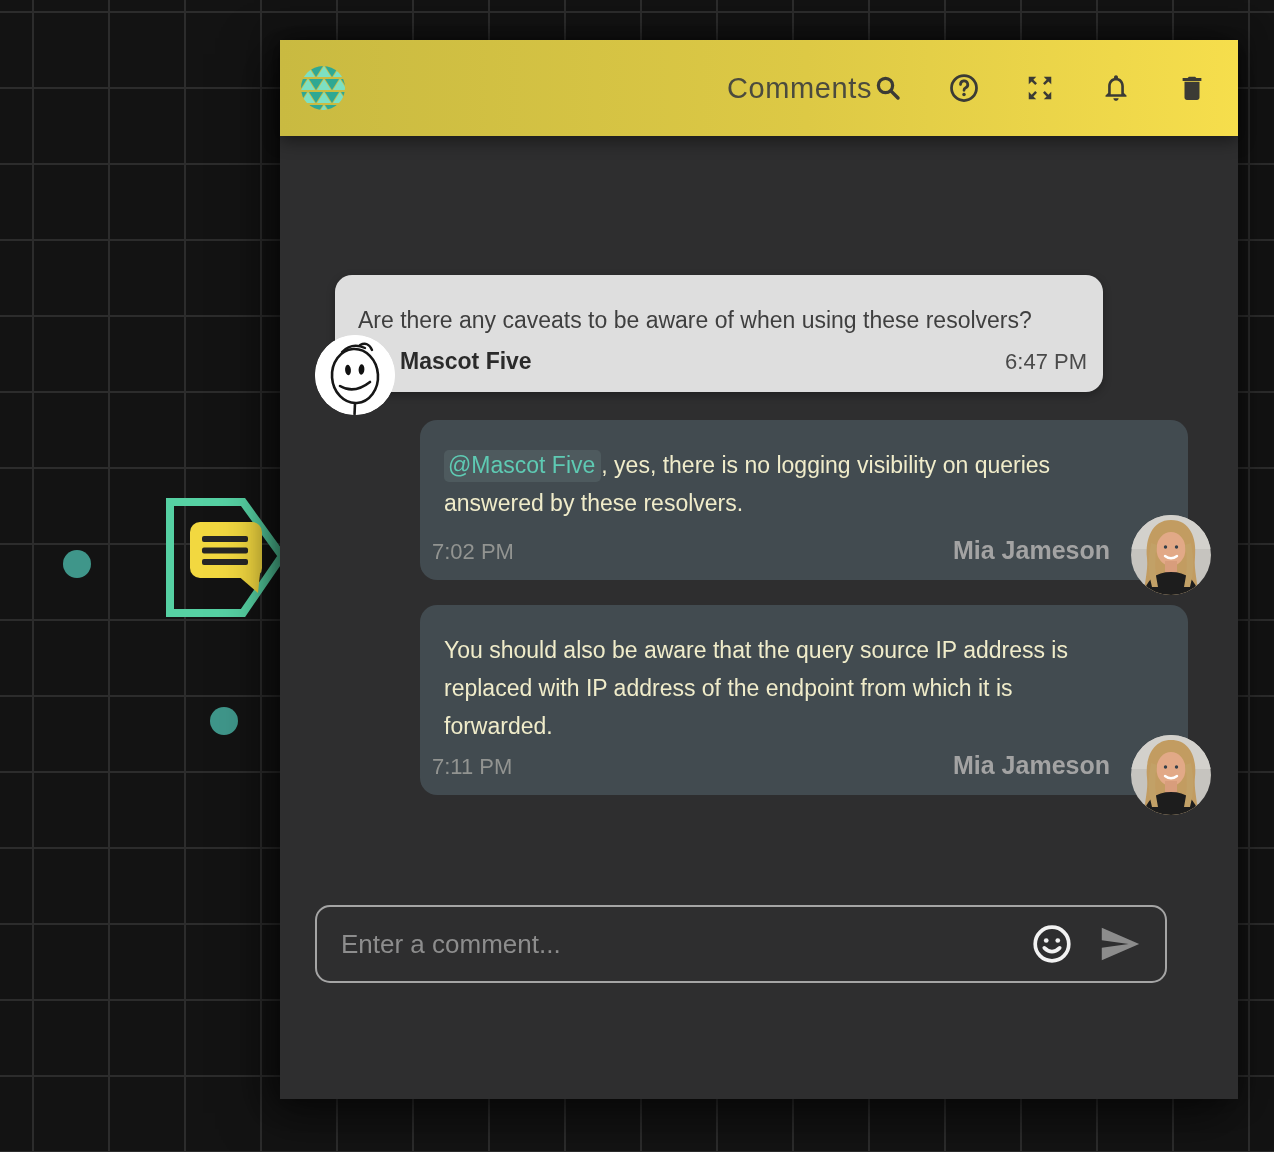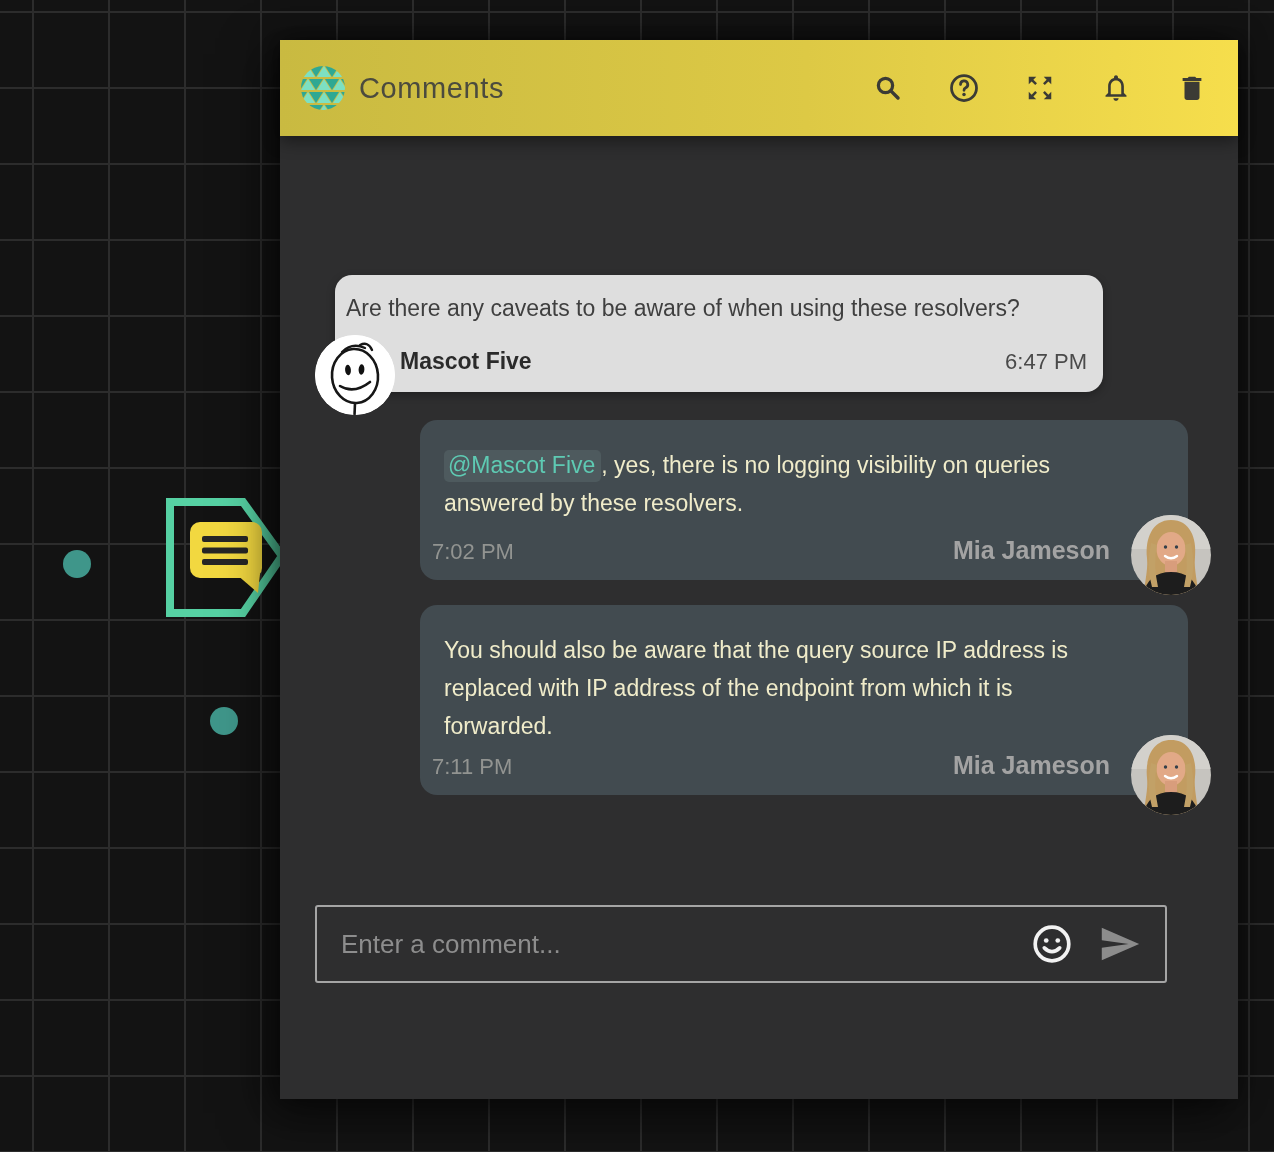--- a/index.html
+++ b/index.html
@@ -27,34 +27,35 @@
   .panel{
     position:absolute;left:280px;top:40px;width:958px;height:1059px;
     background:#2e2e2f;z-index:5;
     box-shadow:-10px 14px 45px rgba(0,0,0,.55),0 0 28px rgba(0,0,0,.4);
   }
   .panel-header{
     position:absolute;top:0;left:0;width:100%;height:96px;box-sizing:border-box;
     background:linear-gradient(90deg,#c9ba41 0%,#ddc945 55%,#f6de4c 100%);
     display:flex;align-items:center;padding:0 30px 0 20px;
     box-shadow:0 5px 16px rgba(0,0,0,.45);
+    text-align:right;
   }
   .logo{width:46px;height:46px;margin-right:13px;flex:none}
   .panel-title{font-size:29px;color:#4b4b3e;letter-spacing:.6px;flex:1}
   .hicons{display:flex;align-items:center;gap:44px}
   .hicon{width:32px;height:32px;background:none;border:none;padding:0;cursor:pointer;display:flex;align-items:center;justify-content:center}
   .hicon svg{width:30px;height:30px;fill:#3b3b35;stroke:#3b3b35}
 
   
   .bubble{position:absolute;border-radius:17px}
   .bubble-q{
     left:55px;top:235px;width:768px;height:117px;background:#dedede;
     box-shadow:0 3px 9px rgba(0,0,0,.28);
   }
-  .bubble-q .msg{margin:0;padding:17px 26px 0 11px;font-size:23px;line-height:33px;color:#3f3f3f}
+  .bubble-q .msg{margin:12px;padding:17px 26px 0 11px;font-size:23px;line-height:33px;color:#3f3f3f}
   .bubble-q .meta{position:absolute;left:65px;right:16px;bottom:17px;display:flex;justify-content:space-between;align-items:center}
   .bubble-q .author{font-size:23px;font-weight:bold;color:#2b2b2b}
   .bubble-q .time{font-size:22px;color:#4a4a4a}
 
   .bubble-dark{width:768px;background:#424b50;left:140px}
   .bubble-r1{top:380px;height:160px}
   .bubble-r2{top:565px;height:190px}
   .bubble-dark .msg{margin:12px;padding:14px 80px 0 12px;font-size:23px;line-height:38px;color:#f0ecca}
   .bubble-dark .meta{position:absolute;left:12px;right:78px;bottom:15px;display:flex;justify-content:space-between;align-items:flex-end}
   .bubble-dark .time{font-size:22px;color:#929491}
@@ -63,21 +64,21 @@
 
   .avatar{position:absolute;width:80px;height:80px;border-radius:50%;overflow:hidden}
   .avatar-mascot{left:-20px;top:60px;background:#fff}
   .avatar-photo-1{right:-23px;top:95px}
   .avatar-photo-2{right:-23px;top:130px}
   .avatar svg{width:80px;height:80px;display:block}
 
   
   .composer{
     position:absolute;left:35px;top:865px;width:852px;height:78px;box-sizing:border-box;
-    border:2px solid #a5a5a5;border-radius:3px;
+    border:2px solid #a5a5a5;border-radius:15px;
     display:flex;align-items:center;padding:0 22px 0 22px;
   }
   .composer input{
     flex:1;background:transparent;border:none;outline:none;
     font-size:26px;color:#dddddd;font-family:"Liberation Sans",sans-serif;min-width:0;
   }
   .composer input::placeholder{color:#8d8d8d}
   .icon-btn{background:none;border:none;padding:0;cursor:pointer;display:flex;align-items:center;justify-content:center}
   .emoji-btn{margin-right:24px}
 </style>

